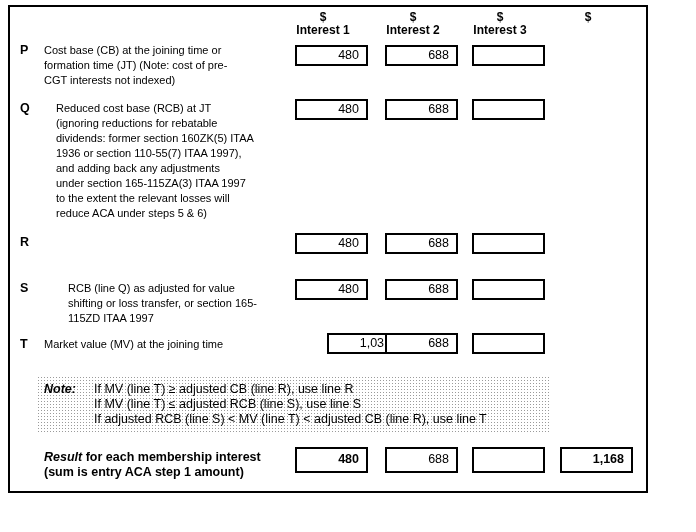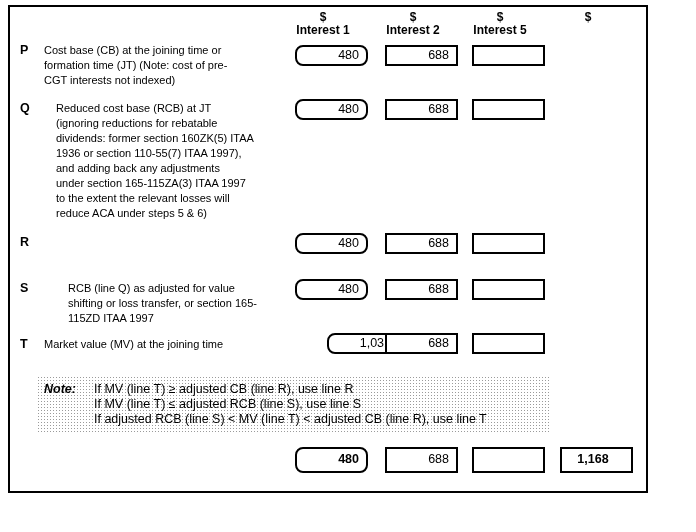--- a/index.html
+++ b/index.html
@@ -56,21 +56,21 @@
     padding-right: 7px;
     font-size: 12.5px;
     line-height: 16px;
     background: #fff;
   }
   .vbox.tall {
     height: 26px;
     line-height: 21px;
   }
   .vbox.boldval { font-weight: bold; }
-  .bx1 { left: 285px; border-radius: 8px; }
+  .bx1 { left: 285px; }
   .bx2 { left: 375px; }
   .bx3 { left: 462px; }
   .bx4 { left: 550px; }
   .tests-area {
     position: absolute;
     left: 27px;
     top: 369px;
     width: 514px;
     height: 58px;
     background-color: #fff;
@@ -113,21 +113,21 @@
     <div class="col-head" style="left:268px; top:4px;">
       <span class="dollar">$</span>
       <span class="int-label">Interest 1</span>
     </div>
     <div class="col-head" style="left:358px; top:4px;">
       <span class="dollar">$</span>
       <span class="int-label">Interest 2</span>
     </div>
     <div class="col-head" style="left:445px; top:4px;">
       <span class="dollar">$</span>
-      <span class="int-label">Interest 5</span>
+      <span class="int-label">Interest 3</span>
     </div>
     <div class="col-head" style="left:533px; top:4px;">
       <span class="dollar">$</span>
       <span class="int-label"></span>
     </div>
 
     <div class="row-label" style="top:36px;">P</div>
     <div class="row-text" style="top:36px;">Cost base (CB) at the joining time or
 formation time (JT) (Note: cost of pre-
 CGT interests not indexed)</div>
@@ -167,19 +167,23 @@
     <div class="vbox bx2" style="top:326px;">688</div>
     <div class="vbox bx3" style="top:326px;"></div>
 
     <div class="tests-area">
       <div class="tests-label">Note:</div>
       <div class="tests-lines">If MV (line T) ≥ adjusted CB (line R), use line R
 If MV (line T) ≤ adjusted RCB (line S), use line S
 If adjusted RCB (line S) &lt; MV (line T) &lt; adjusted CB (line R), use line T</div>
     </div>
 
+    <div class="result-label">
+      <span class="rslt-word">Result</span><span> for each membership interest</span><br>
+      <span>(sum is entry ACA step 1 amount)</span>
+    </div>
     <div class="vbox tall boldval bx1" style="top:440px;">480</div>
     <div class="vbox tall bx2" style="top:440px;">688</div>
     <div class="vbox tall bx3" style="top:440px;"></div>
-    <div class="vbox tall boldval bx4" style="top:440px;text-align:center;">1,168</div>
+    <div class="vbox tall boldval bx4" style="top:440px;">1,168</div>
 
   </div>
 </div>
 
 </body></html>

